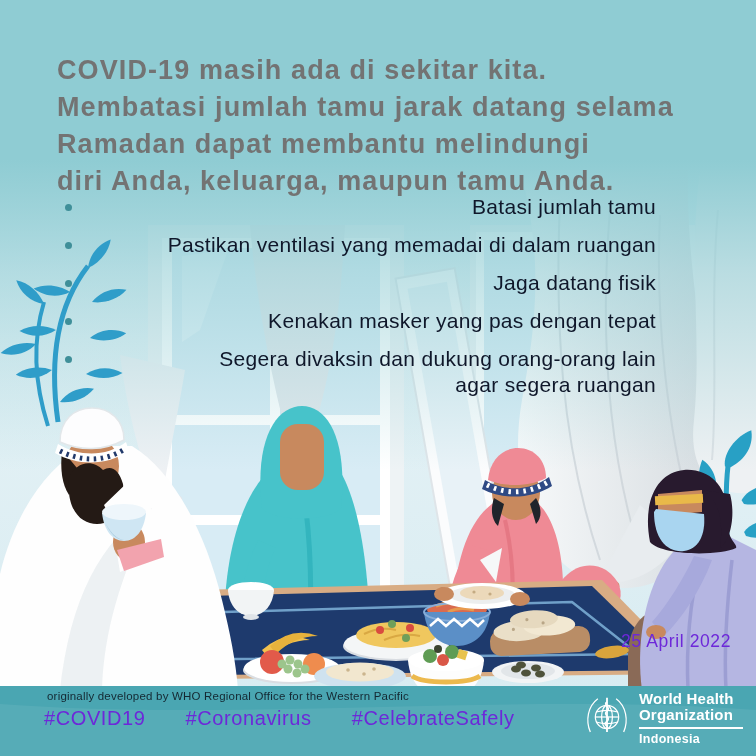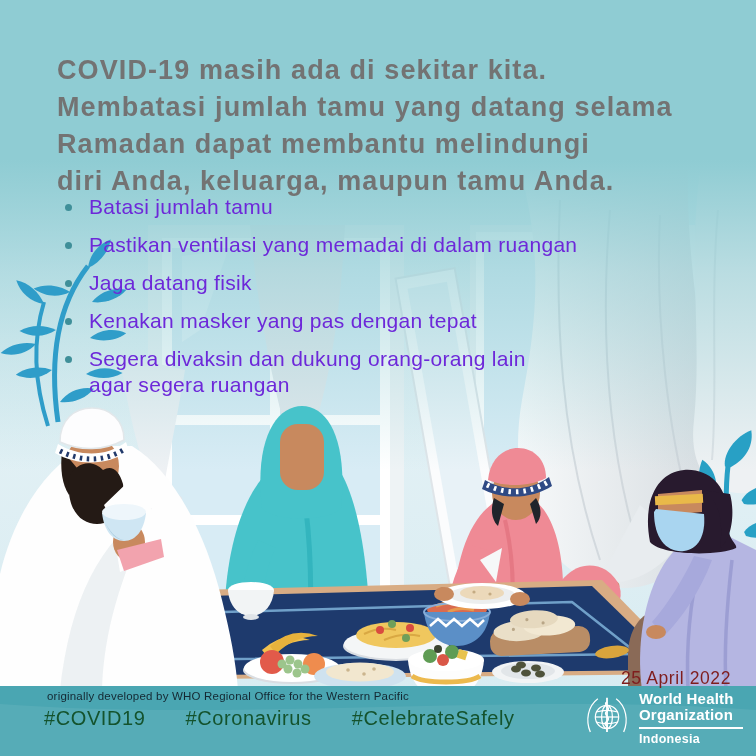--- a/index.html
+++ b/index.html
@@ -11,38 +11,38 @@
   .headline{
     position:absolute;left:57px;top:52px;width:690px;
     font-size:27px;font-weight:bold;color:#737373;
     line-height:37px;letter-spacing:1.1px;
   }
   .bullets{
     position:absolute;left:56px;top:194px;margin:0;padding:0;list-style:none;width:600px;
   }
   .bullets li{
     position:relative;padding-left:33px;margin-bottom:12px;
-    font-size:21px;color:#6d28d9;line-height:26px;letter-spacing:0.3px;
+    font-size:21px;color:#0f172a;line-height:26px;letter-spacing:0.3px;text-align:right;
   }
   .bullets li::before{
     content:"";position:absolute;left:9px;top:10px;width:7px;height:7px;
     border-radius:50%;background:#3f8f99;
   }
   .b-line{display:block;}
   .date-label{
-    position:absolute;right:25px;top:668px;color:#7f1d1d;
+    position:absolute;right:25px;top:631px;color:#6d28d9;
     font-size:17.5px;letter-spacing:0.6px;
   }
   .credit{
     position:absolute;left:47px;top:690px;color:#142832;
     font-size:11.5px;letter-spacing:0.2px;
   }
   .hashtags{
     position:absolute;left:44px;top:707px;display:flex;gap:40px;
-    color:#14532d;font-size:20px;letter-spacing:0.6px;
+    color:#6d28d9;font-size:20px;letter-spacing:0.6px;
   }
   .who-logo{
     position:absolute;right:13px;top:691px;display:flex;align-items:flex-start;gap:7px;color:#ffffff;
   }
   .who-emblem{width:50px;height:52px;flex:0 0 auto;}
   .who-text{display:flex;flex-direction:column;}
   .who-name{font-size:15px;font-weight:bold;line-height:16px;letter-spacing:0.2px;}
   .who-divider{border:0;border-top:2px solid #ffffff;margin:4px 0 3px 0;width:104px;}
   .who-country{font-size:12.5px;font-weight:bold;letter-spacing:0.3px;}
 </style>
@@ -299,21 +299,21 @@
     </g>
 
     <g>
       <rect x="0" y="686" width="756" height="70" fill="#4aa6b2"></rect>
       <path d="M0,704 C240,722 520,692 756,710 L756,756 L0,756 Z" fill="#ffffff" opacity="0.07"></path>
     </g>
   </svg>
 
   <div class="headline">
     <div>COVID-19 masih ada di sekitar kita.</div>
-    <div>Membatasi jumlah tamu yang datang selama</div>
+    <div>Membatasi jumlah tamu jarak datang selama</div>
     <div>Ramadan dapat membantu melindungi</div>
     <div>diri Anda, keluarga, maupun tamu Anda.</div>
   </div>
 
   <ul class="bullets">
     <li>
       <span class="b-line">Batasi jumlah tamu</span>
     </li>
     <li>
       <span class="b-line">Pastikan ventilasi yang memadai di dalam ruangan</span>

